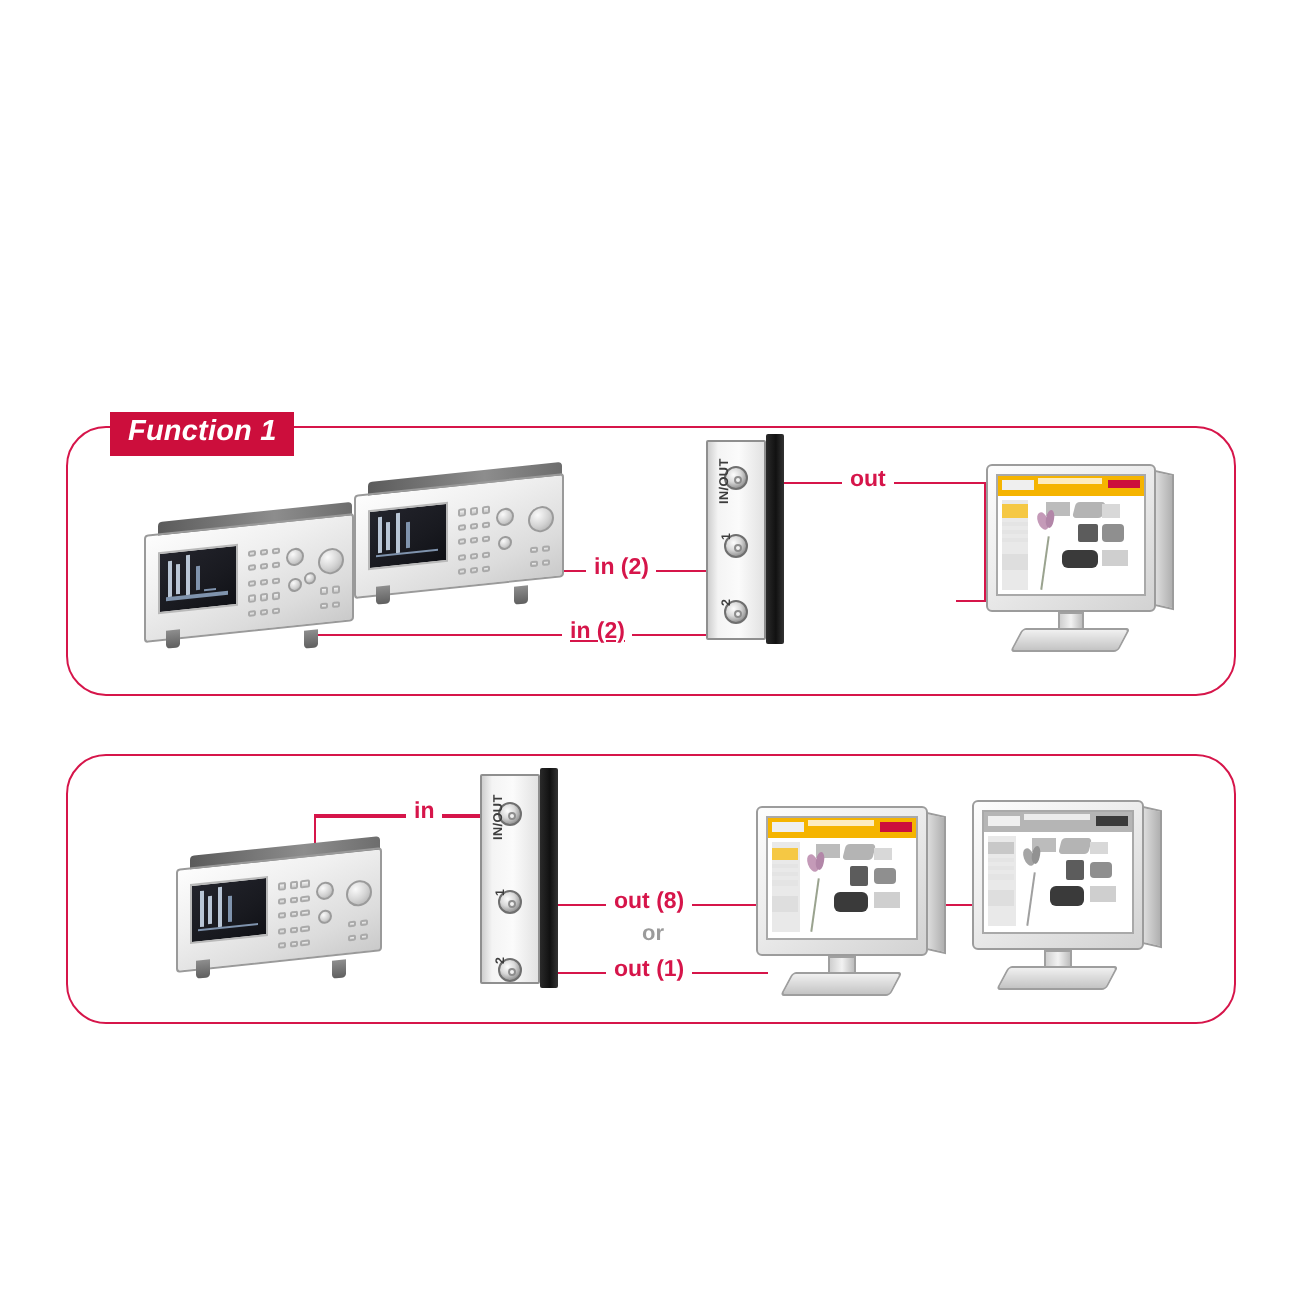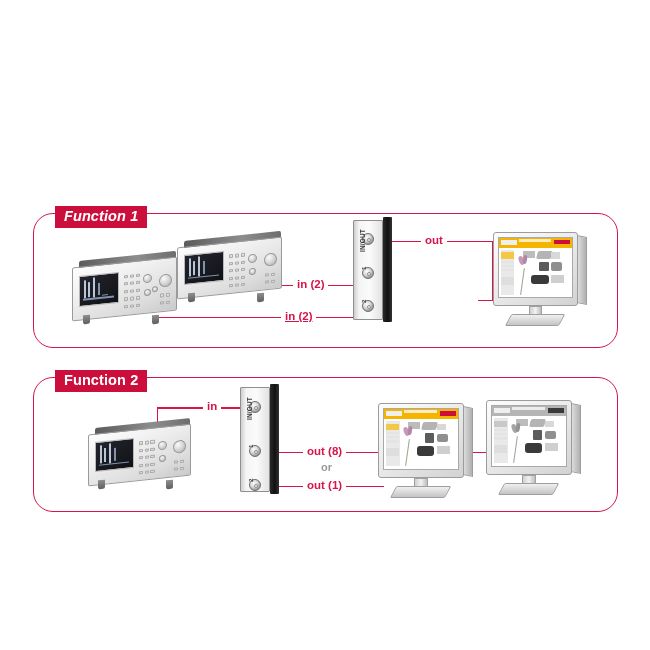--- a/index.html
+++ b/index.html
@@ -333,21 +333,20 @@
           <div class="prod5"></div>
           <div class="prod6"></div>
         </div>
       </div>
     </div>
     <div class="stand-neck"></div>
     <div class="stand-base"></div>
   </div>
 
   <div class="panel" id="panel-2"></div>
-  <div class="badge" id="badge-2">Function 2</div>
 
   <div class="scope" style="left:88px;top:423px;width:103px;height:66px;">
     <div class="top"></div>
     <div class="body"></div>
     <div class="screen">
       <div class="trace" style="left:10%;top:12%;width:2px;height:62%;"></div>
       <div class="trace" style="left:22%;top:20%;width:2px;height:52%;"></div>
       <div class="trace" style="left:34%;top:8%;width:2px;height:68%;"></div>
       <div class="trace2" style="left:48%;top:26%;width:2px;height:44%;"></div>
       <div class="trace2" style="left:8%;top:76%;width:82%;height:1.5px;"></div>

